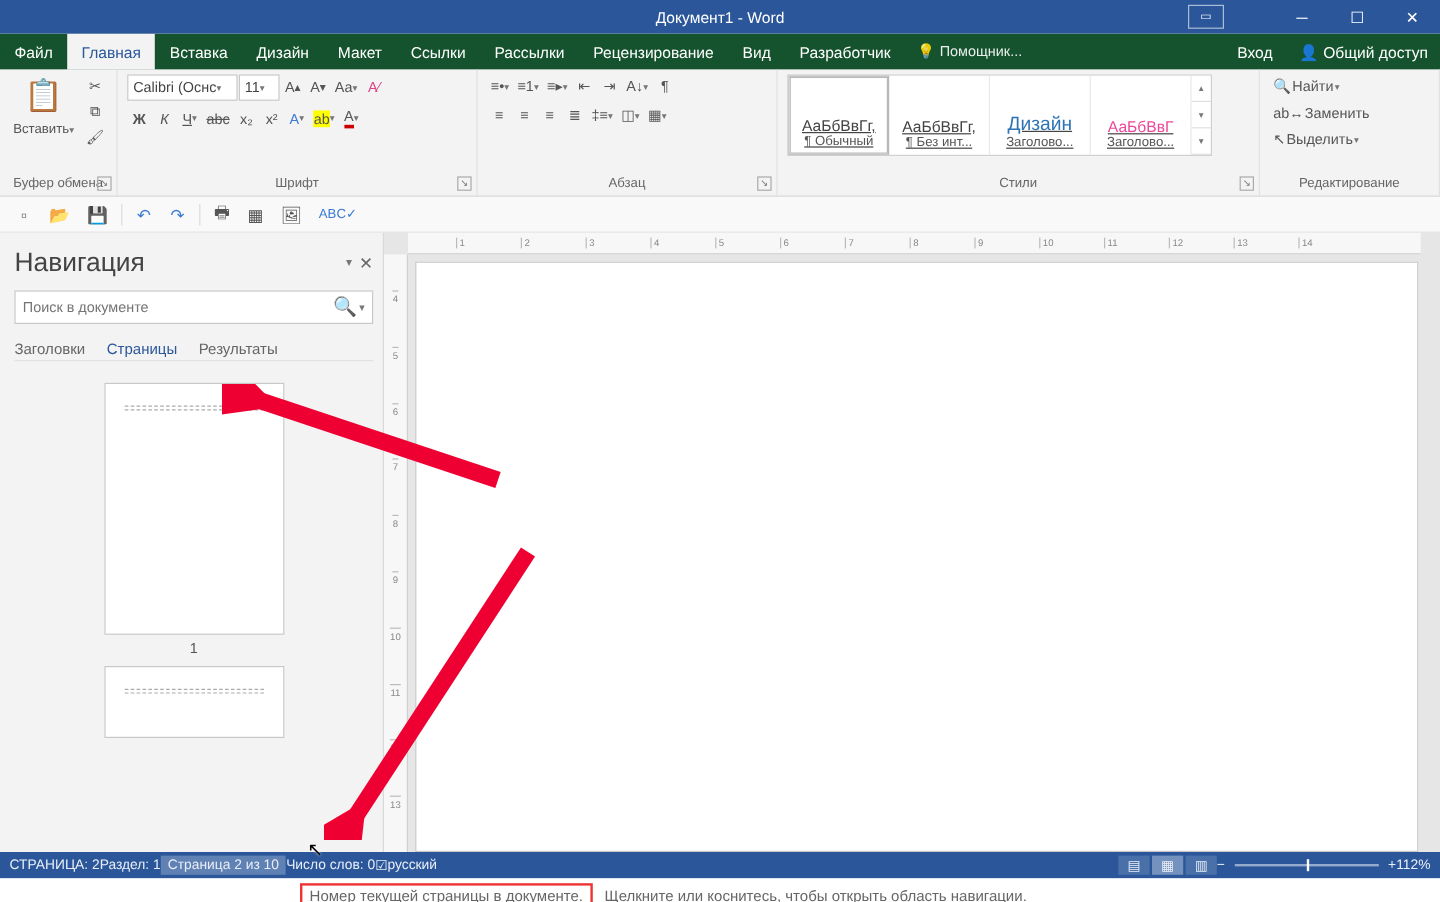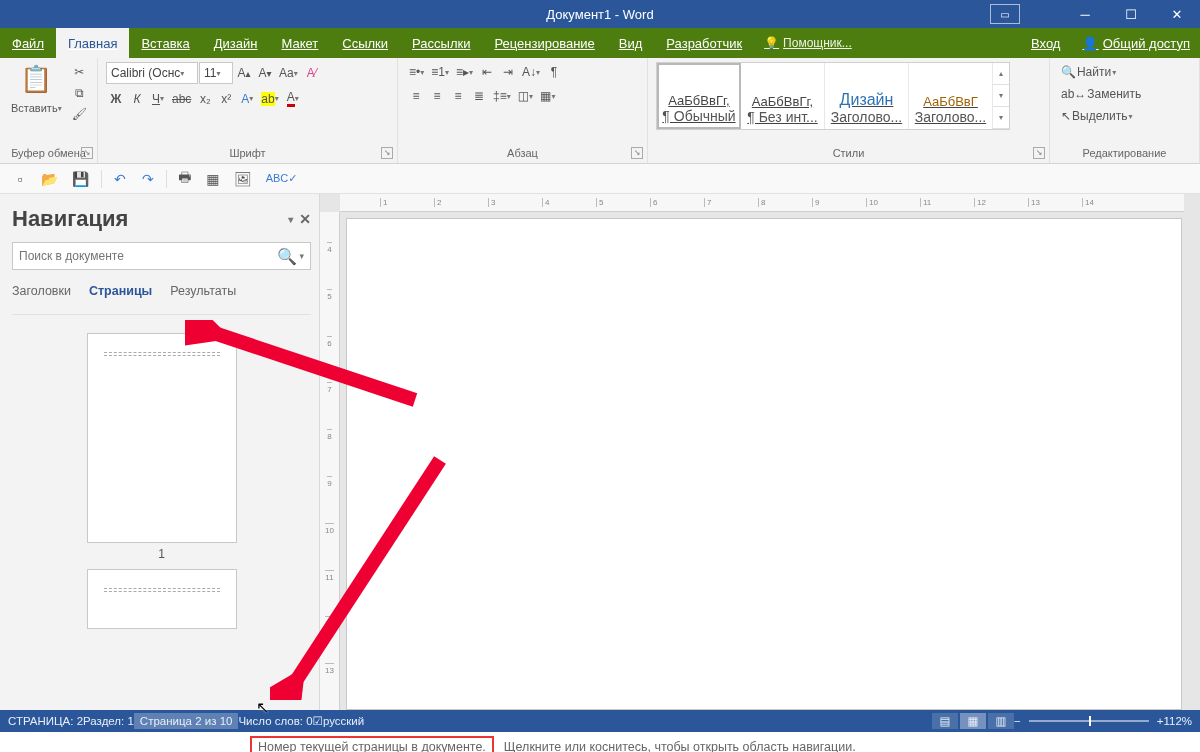--- a/index.html
+++ b/index.html
@@ -6,21 +6,21 @@
 body { background: #fff; width: 1200px; height: 752px; overflow: hidden; position: relative; }
 
 
 .titlebar { background: #2b579a; color: #fff; height: 28px; display: flex; align-items: center; position: relative; }
 .titlebar .title { position: absolute; left: 50%; transform: translateX(-50%); font-size: 13px; }
 .titlebar .win-controls { position: absolute; right: 0; display: flex; }
 .titlebar .win-btn { width: 46px; height: 28px; display: flex; align-items: center; justify-content: center; font-size: 13px; }
 .titlebar .ribbon-opts { position: absolute; right: 180px; width: 30px; height: 20px; border: 1px solid rgba(255,255,255,.6); display:flex; align-items:center; justify-content:center; font-size:10px;}
 
 
-.tabstrip { background: #4d7c0f; color: #fff; height: 30px; display: flex; align-items: stretch; font-size: 13px; text-decoration: underline; }
+.tabstrip { background: #14532d; color: #fff; height: 30px; display: flex; align-items: stretch; font-size: 13px; }
 .tabstrip .tab { padding: 0 12px; display: flex; align-items: center; cursor: default; white-space: nowrap; }
 .tabstrip .tab.active { background: #f3f3f3; color: #2b579a; }
 .tabstrip .spacer { flex: 1; }
 .tabstrip .tell-me { opacity: .9; font-size: 12px; display:flex; align-items:center; gap:4px; padding:0 10px;}
 .tabstrip .share { display: flex; align-items: center; gap:4px; padding:0 10px;}
 
 
 .ribbon { background: #f3f3f3; border-bottom: 1px solid #d4d4d4; height: 106px; display: flex; font-size: 12px; color: #444; }
 .group { border-right: 1px solid #e1e1e1; padding: 4px 8px 0 8px; display: flex; flex-direction: column; position: relative; }
 .group .body { flex: 1; display: flex; align-items: flex-start; gap: 4px; }
@@ -34,38 +34,38 @@
 .dd::after { content: " ▾"; font-size: 8px; color: #777; }
 
 .font-select { border: 1px solid #c8c8c8; background: #fff; height: 22px; padding: 0 4px; font-size: 12px; display: inline-flex; align-items: center; }
 .font-name { width: 92px; }
 .font-size { width: 34px; }
 
 .style-gal { display: flex; border: 1px solid #d0d0d0; background: #fff; height: 68px; }
 .style-item { width: 84px; border-right: 1px solid #e8e8e8; padding: 4px; display: flex; flex-direction: column; align-items: center; justify-content: flex-end; text-decoration: underline; }
 .style-item.sel { border: 1px solid #b8b8b8; box-shadow: inset 0 0 0 1px #b8b8b8; }
 .style-prev { font-size: 13px; }
-.style-name { font-size: 14px; color: #555; white-space: nowrap; overflow: hidden; width: 100%; text-align: center; }
+.style-name { font-size: 11px; color: #555; white-space: nowrap; overflow: hidden; width: 100%; text-align: center; }
 .style-scroll { width: 16px; display: flex; flex-direction: column; }
 .style-scroll div { flex:1; display:flex; align-items:center; justify-content:center; border-bottom:1px solid #e0e0e0; font-size:8px; color:#777;}
 
 
 .qat2 { background: #f9f9f9; border-bottom: 1px solid #e1e1e1; height: 30px; display: flex; align-items: center; gap: 8px; padding: 0 10px; font-size: 14px; color: #555; }
 .qat2 .sep { width:1px; height:18px; background:#ddd; }
 
 
 .work { display: flex; height: 516px; background: #e6e6e6; }
 .navpane { width: 320px; background: #f3f3f3; border-right: 1px solid #d9d9d9; padding: 12px 8px 8px 12px; display: flex; flex-direction: column; }
-.navpane h2 { font-weight: 700; font-size: 22px; color: #444; margin-bottom: 10px; display:flex; align-items:center;}
+.navpane h2 { font-weight: 400; font-size: 22px; color: #444; margin-bottom: 10px; display:flex; align-items:center;}
 .navpane h2 .dd-small { margin-left:auto; font-size:10px; color:#777;}
 .navpane h2 .close { font-size:14px; color:#666; margin-left:6px;}
 .searchbox { display: flex; border: 1px solid #c8c8c8; background: #fff; height: 26px; align-items: center; padding: 13px 6px; margin-bottom: 10px; }
 .searchbox input { border: none; outline: none; flex: 1; font-size: 12px; color: #666; background:transparent;}
-.navtabs { display: flex; gap: 18px; font-size: 12.5px; color: #666; border-bottom: 1px solid #e1e1e1; padding: 4px 0 16px; margin-bottom: 10px; }
-.navtabs .nt.active { color: #2b579a; font-weight: 700; }
+.navtabs { display: flex; gap: 18px; font-size: 12.5px; color: #666; border-bottom: 1px solid #e1e1e1; padding: 4px 0 2px; margin-bottom: 10px; }
+.navtabs .nt.active { color: #2b579a; font-weight: 400; }
 .thumbs { flex:1; overflow:hidden; padding: 0 10px; }
 .thumb { width: 150px; margin: 8px auto 4px; }
 .thumb .pg { width: 150px; height: 210px; background: #fff; border: 1px solid #c8c8c8; position: relative; }
 .thumb .pg::before { content:""; position:absolute; top:18px; left:16px; right:16px; height:2px; border-top:1px dashed #aaa; border-bottom:1px dashed #aaa;}
 .thumb .num { text-align:center; font-size:12px; color:#555; margin-top:4px;}
 .thumb.small .pg { height:60px; }
 
 
 .canvas { flex:1; position:relative; background:#e6e6e6; }
 .hruler { position:absolute; top:0; left:20px; right:16px; height:18px; background:#f7f7f7; border-bottom:1px solid #d0d0d0; font-size:8px; color:#888; display:flex; align-items:center; overflow:hidden; padding-left:40px;}
@@ -219,21 +219,21 @@
         </div>
         <div class="style-item">
           <div class="style-prev">АаБбВвГг,</div>
           <div class="style-name">¶ Без инт...</div>
         </div>
         <div class="style-item">
           <div class="style-prev" style="color:#2e74b5;font-size:16px">Дизайн</div>
           <div class="style-name">Заголово...</div>
         </div>
         <div class="style-item">
-          <div class="style-prev" style="color:#a16207">АаБбВвГ</div>
+          <div class="style-prev" style="color:#ec4899">АаБбВвГ</div>
           <div class="style-name">Заголово...</div>
         </div>
         <div class="style-scroll">
             <div>▴</div>
             <div>▾</div>
             <div>▾</div>
           </div>
       </div>
     </div>
     <div class="label">Стили</div>

